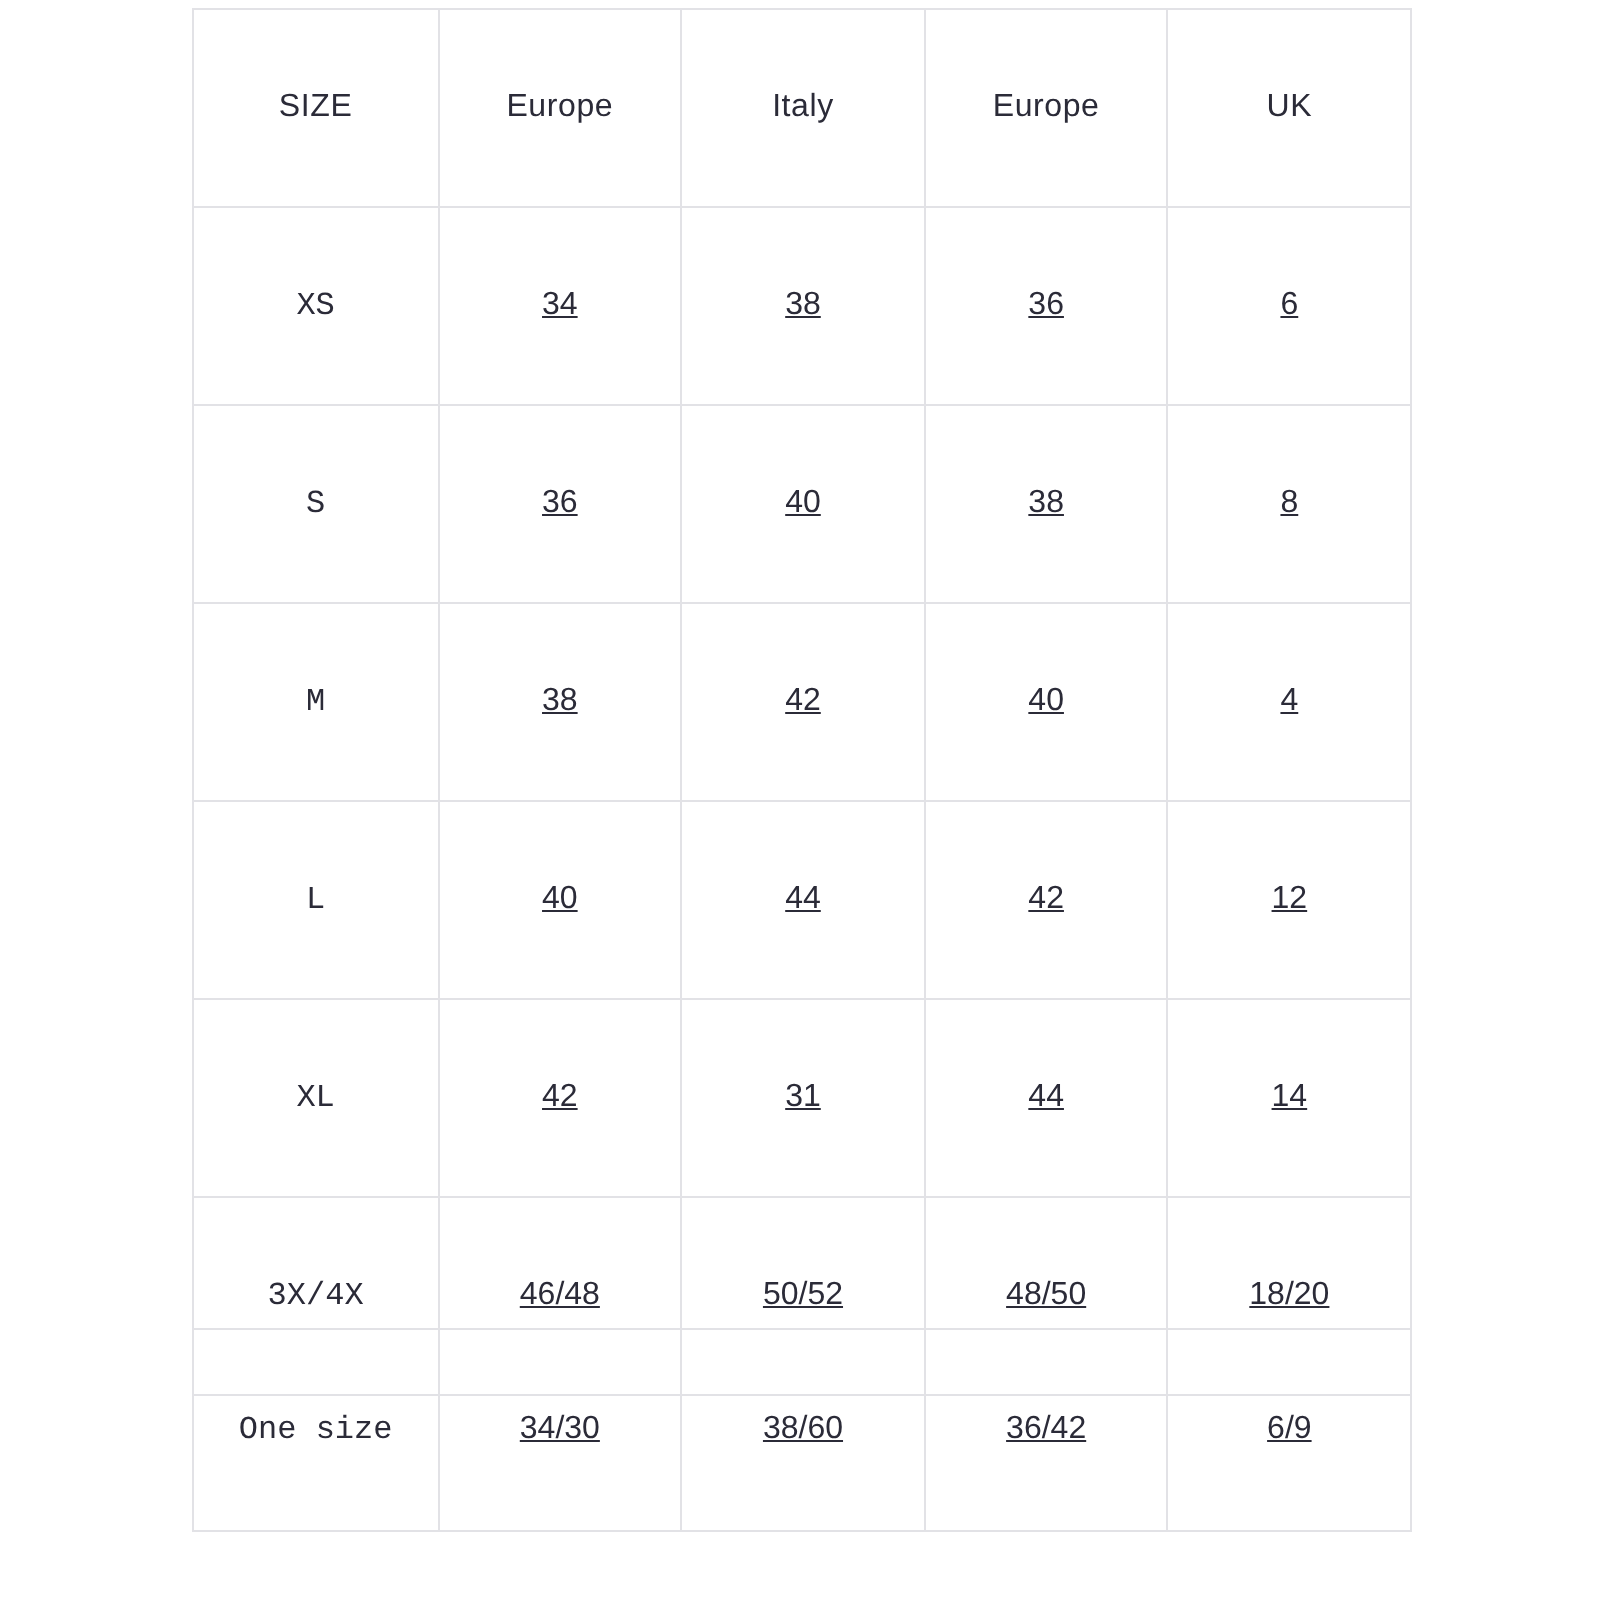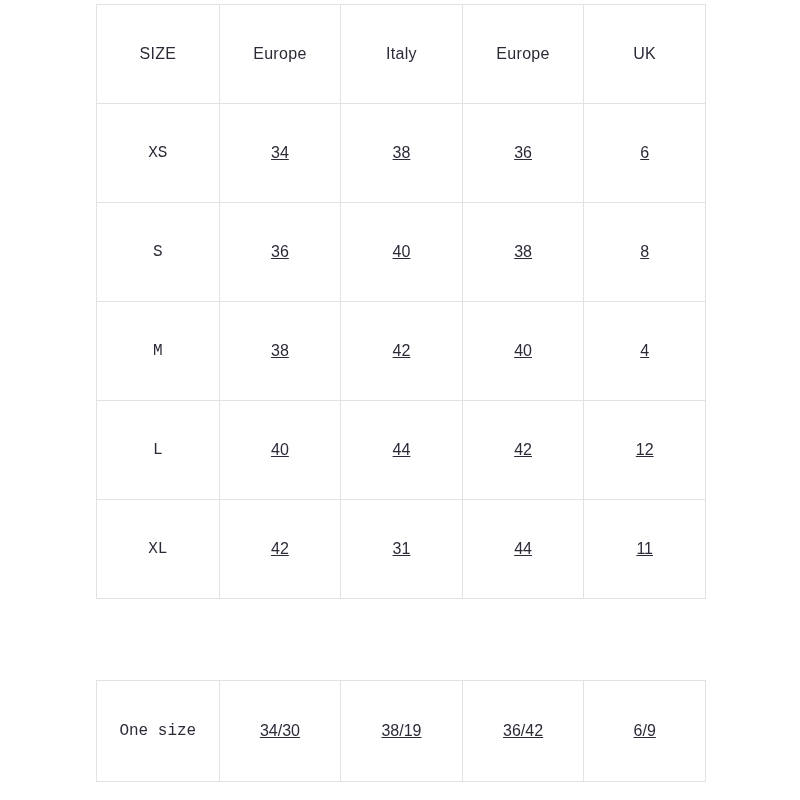--- a/index.html
+++ b/index.html
@@ -19,21 +19,21 @@
     width: 800px;
     height: 800px;
     box-sizing: border-box;
   }
   .table-wrap {
     position: absolute;
     left: 96px;
     width: 610px;
   }
   .table-wrap.primary { top: 4px; }
-  .table-wrap.secondary { top: 680px; }
+  .table-wrap.secondary { top: 664px; }
 
   table.size-table {
     width: 100%;
     border-collapse: collapse;
     table-layout: fixed;
   }
   table.size-table td,
   table.size-table th {
     border: 1px solid #e2e2e6;
     text-align: center;
@@ -121,40 +121,47 @@
           <td class="value-cell">40</td>
           <td class="value-cell">44</td>
           <td class="value-cell">42</td>
           <td class="value-cell">12</td>
         </tr>
         <tr>
           <td class="row-label">XL</td>
           <td class="value-cell">42</td>
           <td class="value-cell">31</td>
           <td class="value-cell">44</td>
-          <td class="value-cell">11</td>
+          <td class="value-cell">14</td>
+        </tr>
+        <tr>
+          <td class="row-label">3X/4X</td>
+          <td class="value-cell">46/48</td>
+          <td class="value-cell">50/52</td>
+          <td class="value-cell">48/50</td>
+          <td class="value-cell">18/20</td>
         </tr>
       </tbody>
     </table>
   </div>
 
   <div class="table-wrap secondary">
     <table class="size-table">
       <colgroup>
         <col class="c0">
           <col class="c1">
           <col class="c2">
           <col class="c3">
           <col class="c4">
       </colgroup>
       <tbody>
         <tr>
           <td class="row-label">One size</td>
           <td class="value-cell">34/30</td>
-          <td class="value-cell">38/19</td>
+          <td class="value-cell">38/60</td>
           <td class="value-cell">36/42</td>
           <td class="value-cell">6/9</td>
         </tr>
       </tbody>
     </table>
   </div>
 
 </div>
 
 </body></html>

